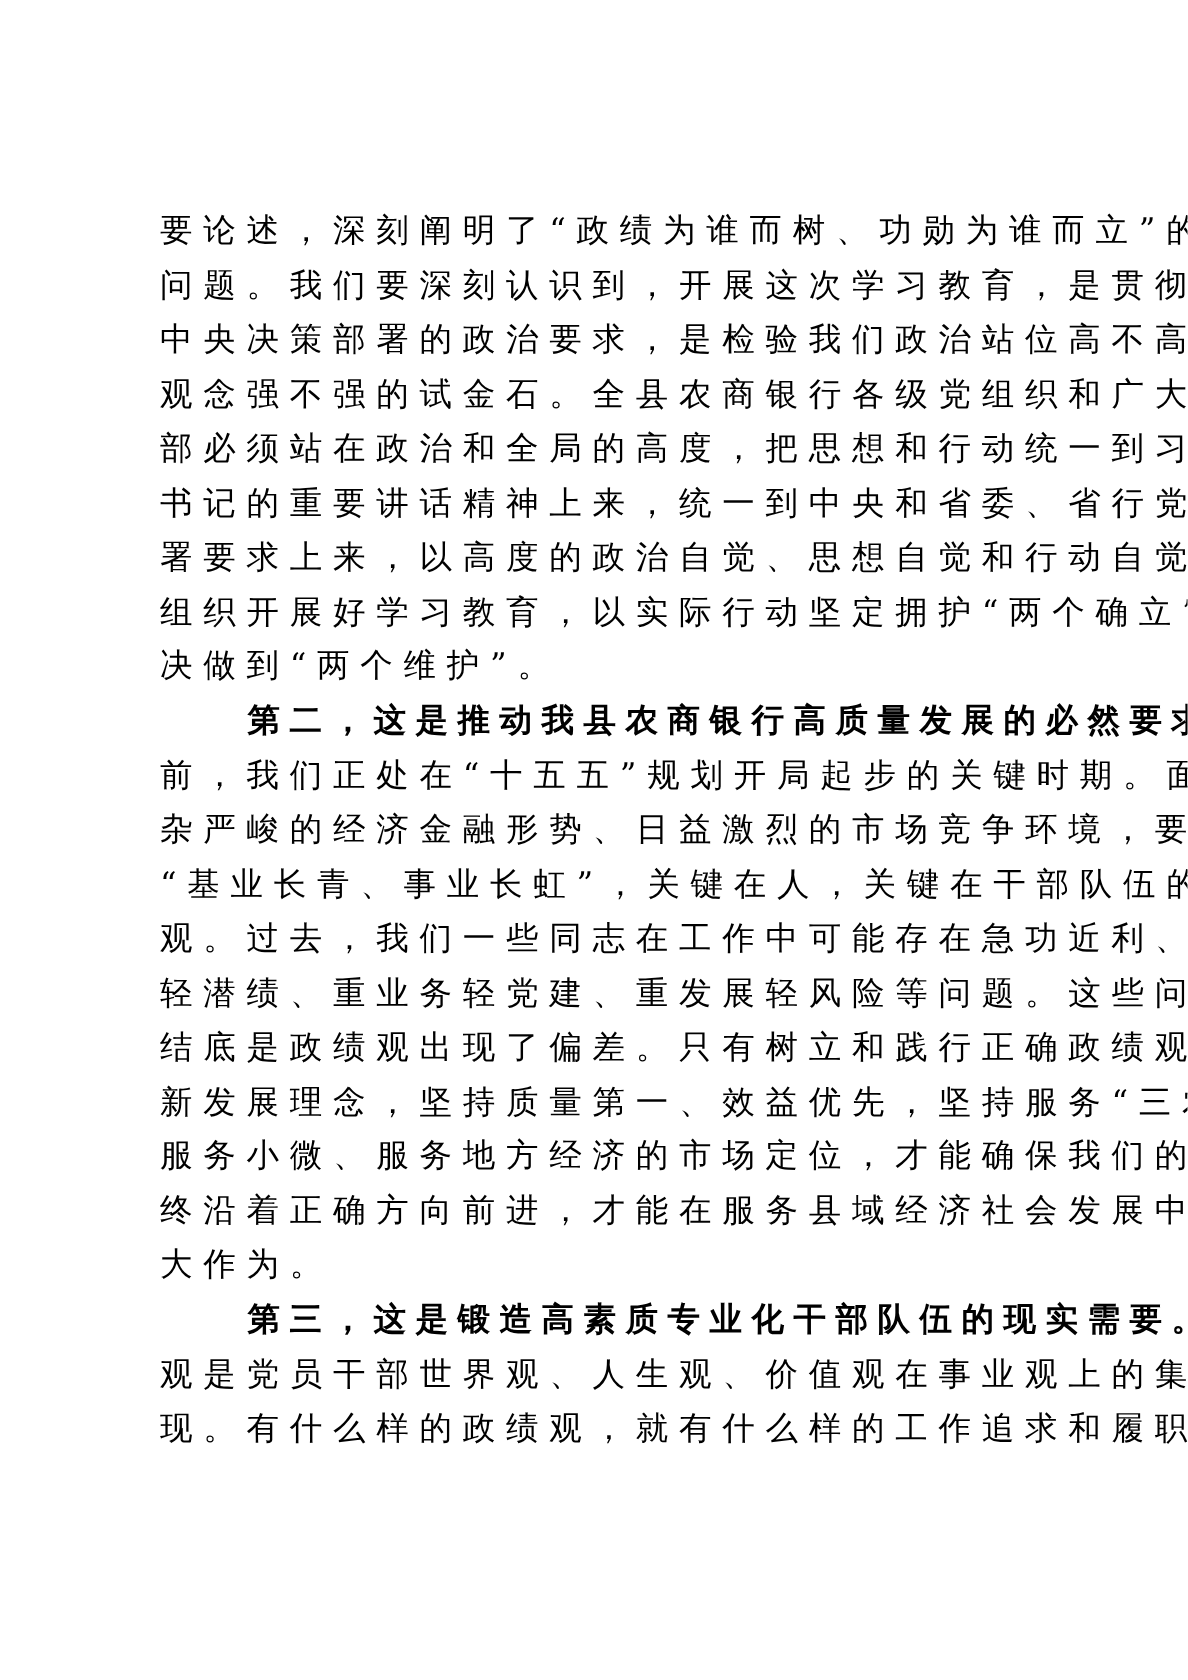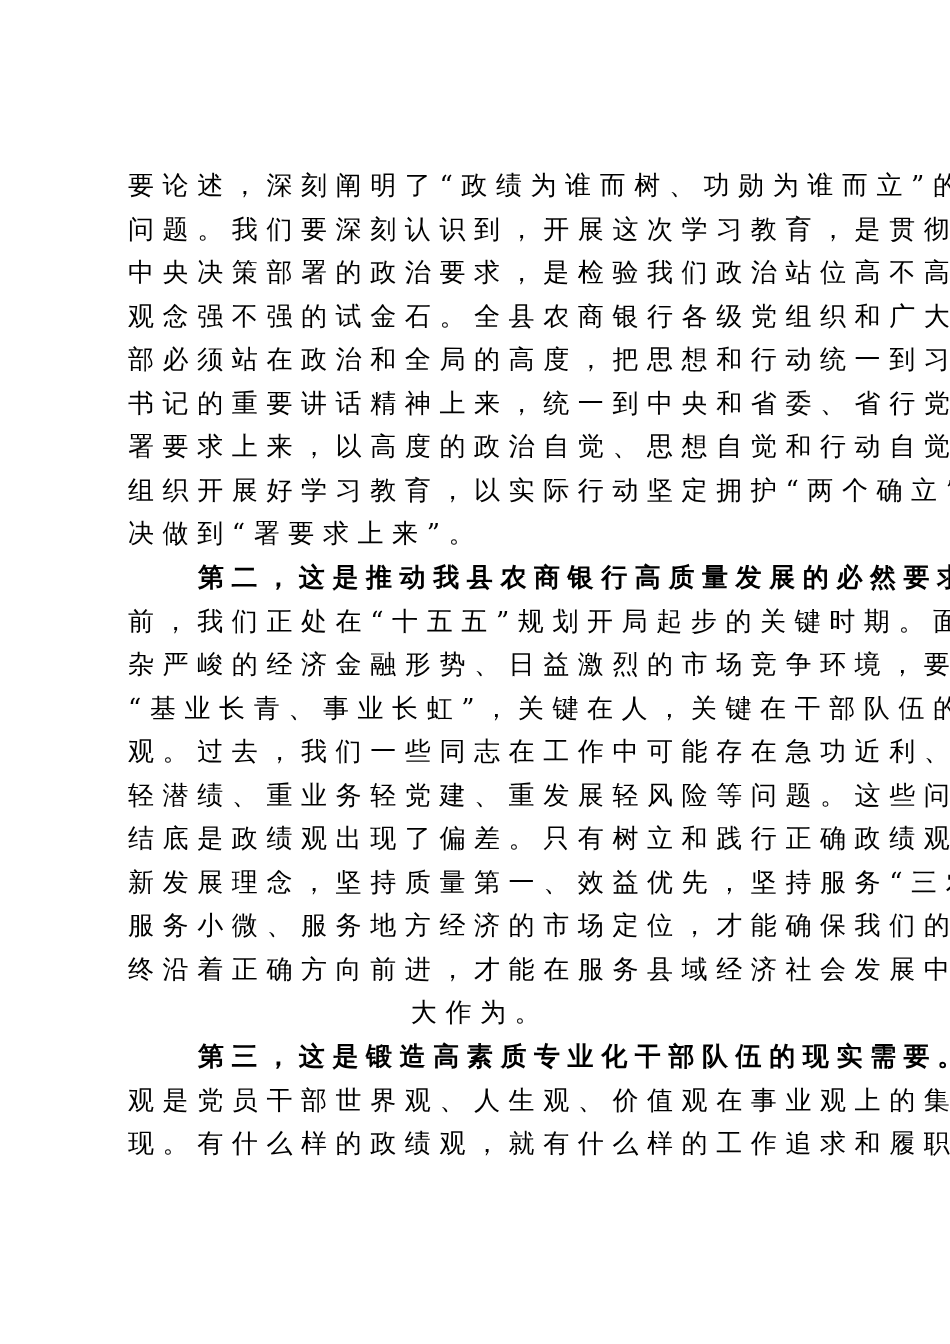--- a/index.html
+++ b/index.html
@@ -44,29 +44,29 @@
 <div class="page">
   <div id="lines">
       <div class="line" style="top: 163px;"><span>要论述，深刻阐明了“政绩为谁而树、功勋为谁而立”的根本</span></div>
       <div class="line" style="top: 206.55px;"><span>问题。我们要深刻认识到，开展这次学习教育，是贯彻落实党</span></div>
       <div class="line" style="top: 250.1px;"><span>中央决策部署的政治要求，是检验我们政治站位高不高、党性</span></div>
       <div class="line" style="top: 293.65px;"><span>观念强不强的试金石。全县农商银行各级党组织和广大党员干</span></div>
       <div class="line" style="top: 337.2px;"><span>部必须站在政治和全局的高度，把思想和行动统一到习近平总</span></div>
       <div class="line" style="top: 380.75px;"><span>书记的重要讲话精神上来，统一到中央和省委、省行党委的部</span></div>
       <div class="line" style="top: 424.3px;"><span>署要求上来，以高度的政治自觉、思想自觉和行动自觉，扎实</span></div>
       <div class="line" style="top: 467.85px;"><span>组织开展好学习教育，以实际行动坚定拥护“两个确立”、坚</span></div>
-      <div class="line" style="top: 511.4px;"><span>决做到“署要求上来”。</span></div>
+      <div class="line" style="top: 511.4px;"><span>决做到“两个维护”。</span></div>
       <div class="line" style="top: 554.95px; padding-left: 0px; left: 128px; text-indent: 0px;"><span style="display: inline-block; width: 70px;"></span><span class="bold">第二，这是推动我县农商银行高质量发展的必然要求。</span></div>
       <div class="line" style="top: 598.5px;"><span>前，我们正处在“十五五”规划开局起步的关键时期。面对复</span></div>
       <div class="line" style="top: 642.05px;"><span>杂严峻的经济金融形势、日益激烈的市场竞争环境，要实现</span></div>
       <div class="line" style="top: 685.6px;"><span>“基业长青、事业长虹”，关键在人，关键在干部队伍的政绩</span></div>
       <div class="line" style="top: 729.15px;"><span>观。过去，我们一些同志在工作中可能存在急功近利、重显绩</span></div>
       <div class="line" style="top: 772.7px;"><span>轻潜绩、重业务轻党建、重发展轻风险等问题。这些问题归根</span></div>
       <div class="line" style="top: 816.25px;"><span>结底是政绩观出现了偏差。只有树立和践行正确政绩观，坚持</span></div>
       <div class="line" style="top: 859.8px;"><span>新发展理念，坚持质量第一、效益优先，坚持服务“三农”、</span></div>
       <div class="line" style="top: 903.35px;"><span>服务小微、服务地方经济的市场定位，才能确保我们的发展始</span></div>
       <div class="line" style="top: 946.9px;"><span>终沿着正确方向前进，才能在服务县域经济社会发展中展现更</span></div>
-      <div class="line" style="top: 990.45px; text-align: center;"><span>大作为。</span></div>
+      <div class="line" style="top: 990.45px;"><span>大作为。</span></div>
       <div class="line" style="top: 1034px; padding-left: 0px; left: 128px; text-indent: 0px;"><span style="display: inline-block; width: 70px;"></span><span class="bold">第三，这是锻造高素质专业化干部队伍的现实需要。</span></div>
       <div class="line" style="top: 1077.55px;"><span>观是党员干部世界观、人生观、价值观在事业观上的集中体</span></div>
       <div class="line" style="top: 1121.1px;"><span>现。有什么样的政绩观，就有什么样的工作追求和履职成效。</span></div>
     </div>
 </div>
 
 </body></html>

